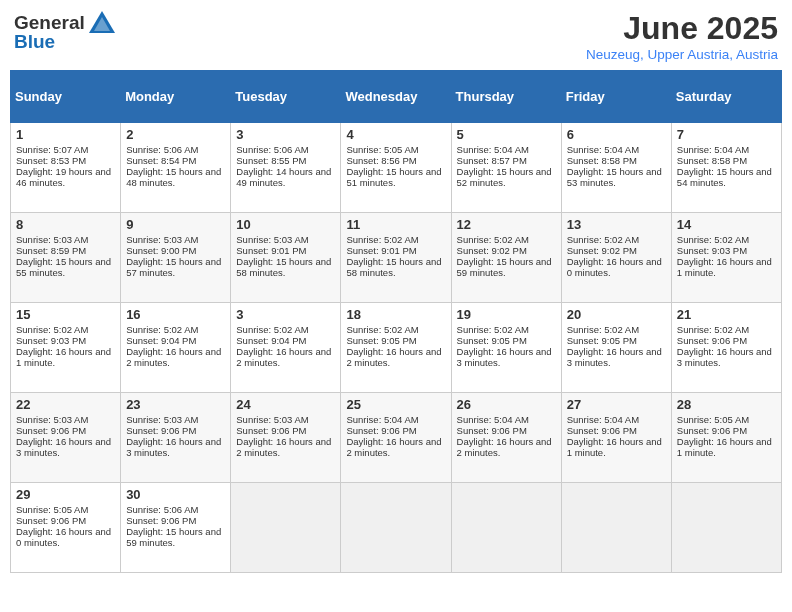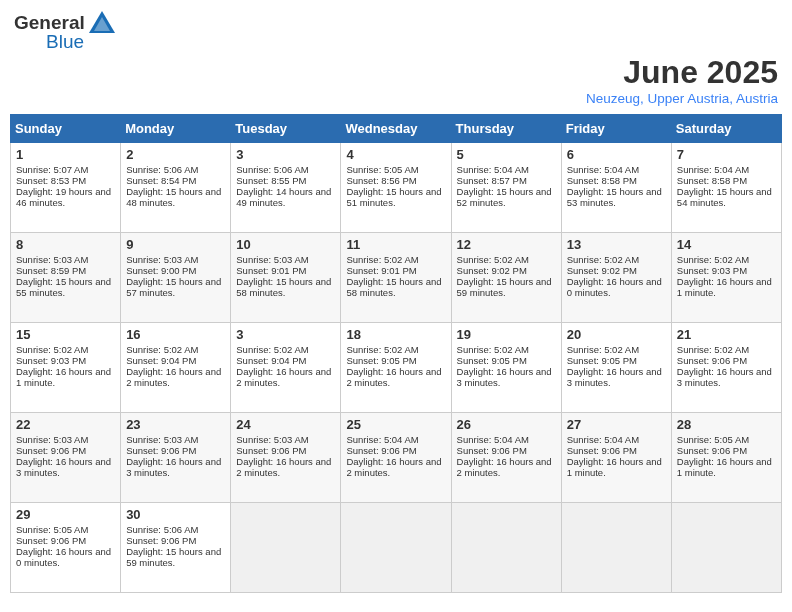--- a/index.html
+++ b/index.html
@@ -20,21 +20,21 @@
     .calendar {
       width: 100%;
       border-collapse: collapse;
       border: 1px solid #ccc;
     }
     .calendar th {
       background-color: #2b6cb0;
       color: #fff;
       font-size: 13px;
       font-weight: bold;
-      padding: 6px 4px;
+      padding: 18px 4px;
       text-align: left;
       border: 1px solid #2b6cb0;
     }
     .calendar td {
       vertical-align: top;
       border: 1px solid #ccc;
       padding: 4px 5px;
       font-size: 9.5px;
       color: #333;
       background: #fff;
@@ -61,24 +61,24 @@
 
 <div class="header-area">
   <div style="display:flex;flex-direction:column;align-items:flex-start;justify-content:center;">
     <div style="display:flex;align-items:center;">
       <div style="font-size:19px;font-weight:bold;color:#333;line-height:1;">General</div>
       <svg width="28" height="24" viewBox="0 0 28 24" style="margin-left:3px;">
         <polygon points="14,1 27,23 1,23" fill="#1a6db5"></polygon>
         <polygon points="14,7 22,21 6,21" fill="#fff" opacity="0.35"></polygon>
       </svg>
     </div>
-    <div style="font-size:19px;font-weight:normal;color:#1a6db5;margin-top:-2px;line-height:1;margin-left:32px;">Blue</div>
+    <div style="font-size:19px;font-weight:bold;color:#1a6db5;margin-top:-2px;line-height:1;">Blue</div>
   </div>
   <div style="text-align:right;">
-    <div style="font-size:32px;font-weight:bold;color:#333;margin-top:44px;">June 2025</div>
+    <div style="font-size:32px;font-weight:bold;color:#333;">June 2025</div>
     <div style="font-size:13.5px;color:#3b82f6;">Neuzeug, Upper Austria, Austria</div>
   </div>
 </div>
 
 <table class="calendar">
   <thead>
     <tr id="header-row">
         <th>Sunday</th>
         <th>Monday</th>
         <th>Tuesday</th>

